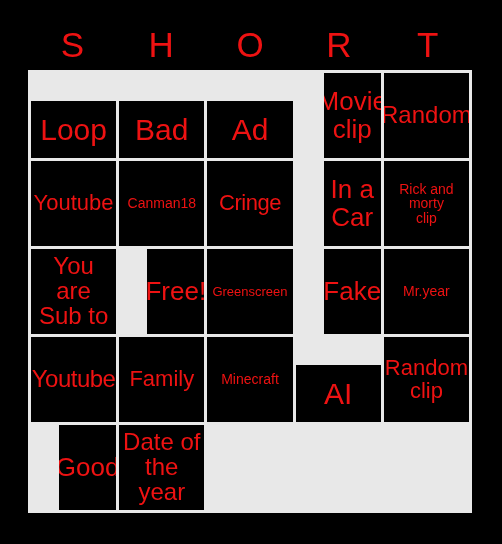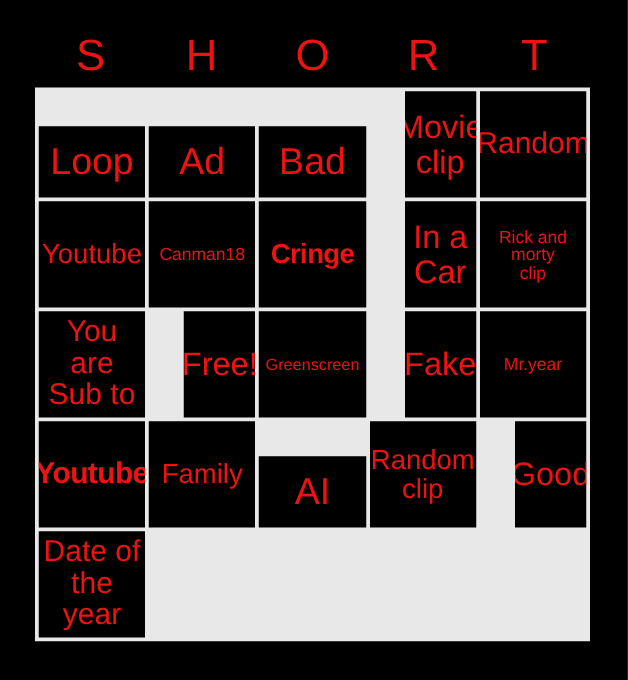--- a/index.html
+++ b/index.html
@@ -74,42 +74,42 @@
   }
   
   .fs-xl { font-size: 30px; margin-top: 28px; }
   .fs-lg { font-size: 26px; margin-left: 28px; }
   .fs-md { font-size: 22px; }
   .fs-sm { font-size: 24px; }
   .fs-xs { font-size: 14px; }
   .fs-xxs { font-size: 13px; }
   
   .bold-logo {
-    font-weight: bold;
+    font-weight: normal;
     letter-spacing: -0.5px;
     color: #ee1212;
   }
 </style>
 </head>
 <body>
 
 <div id="card">
 
   <div id="header-row">
     <div class="header-letter">S</div>
     <div class="header-letter">H</div>
     <div class="header-letter">O</div>
     <div class="header-letter">R</div>
     <div class="header-letter">T</div>
   </div>
 
   <div id="bingo-grid">
     <div class="bingo-cell fs-xl">Loop</div>
+    <div class="bingo-cell fs-xl">Bad</div>
     <div class="bingo-cell fs-xl">Ad</div>
-    <div class="bingo-cell fs-xl">Bad</div>
     <div class="bingo-cell fs-lg">Movie
 clip</div>
     <div class="bingo-cell fs-sm">Random</div>
 
     <div class="bingo-cell fs-md">Youtube</div>
     <div class="bingo-cell fs-xs">Canman18</div>
     <div class="bingo-cell fs-md bold-logo">Cringe</div>
     <div class="bingo-cell fs-lg">In a
 Car</div>
     <div class="bingo-cell fs-xs">Rick and
@@ -119,20 +119,21 @@
     <div class="bingo-cell fs-sm">You
 are
 Sub to</div>
     <div class="bingo-cell fs-lg">Free!</div>
     <div class="bingo-cell fs-xxs">Greenscreen</div>
     <div class="bingo-cell fs-lg">Fake</div>
 
     <div class="bingo-cell fs-xs">Mr.year</div>
     <div class="bingo-cell fs-sm bold-logo">Youtube</div>
     <div class="bingo-cell fs-md">Family</div>
+    <div class="bingo-cell fs-xs">Minecraft</div>
 
     <div class="bingo-cell fs-xl">AI</div>
     <div class="bingo-cell fs-md">Random
 clip</div>
     <div class="bingo-cell fs-lg">Good</div>
     <div class="bingo-cell fs-sm">Date of
 the
 year</div>
   </div>
 

